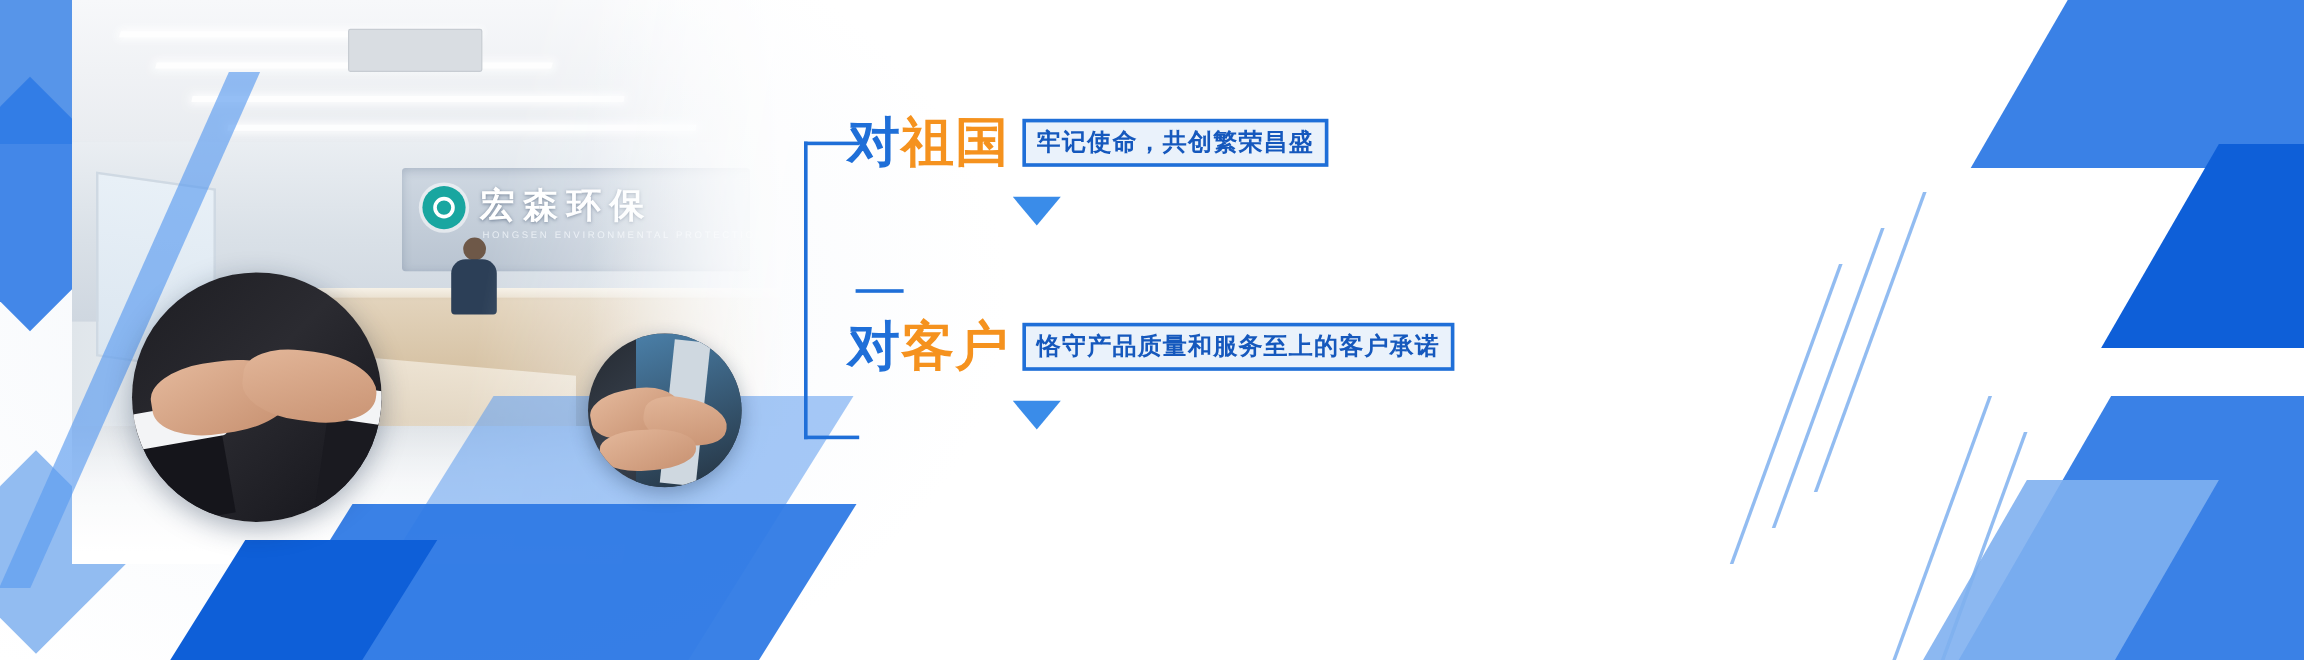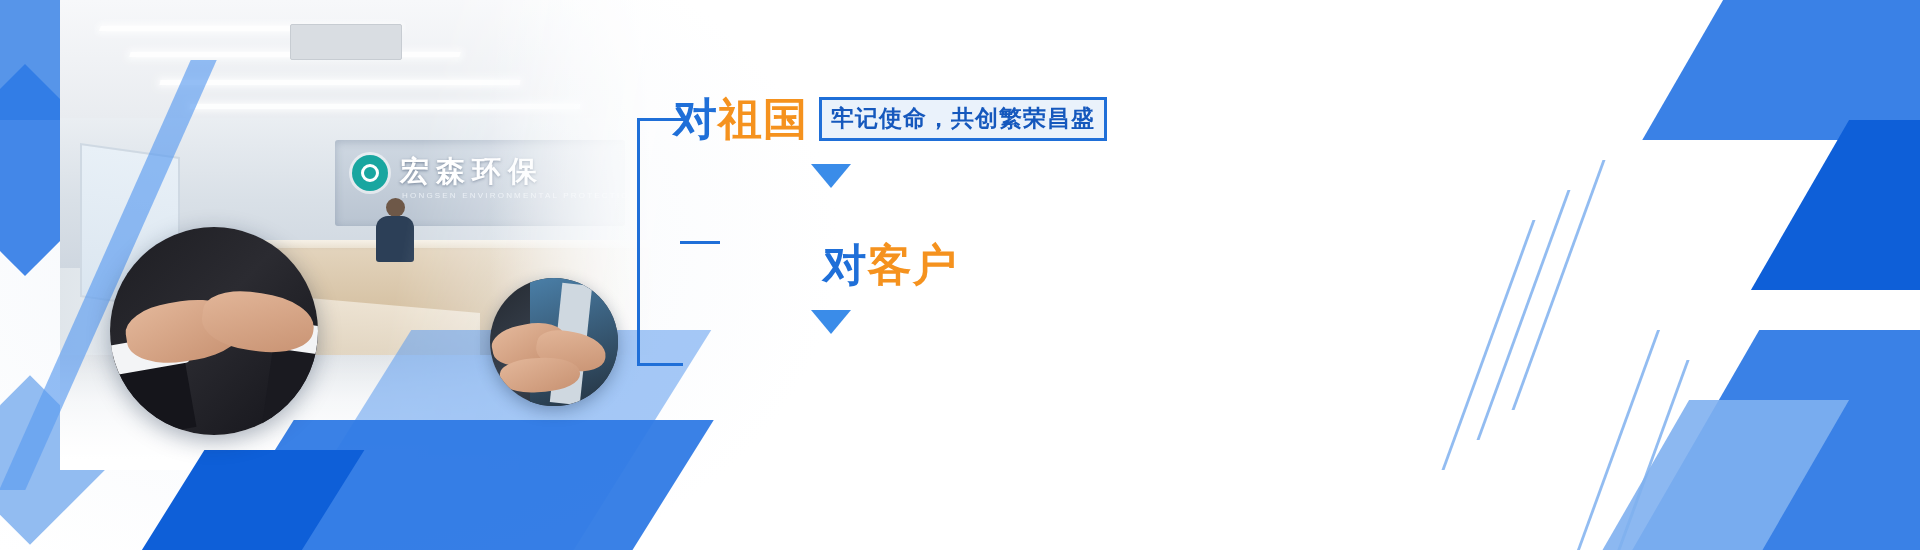--- a/index.html
+++ b/index.html
@@ -235,21 +235,21 @@
     transform:skewX(-20deg);
   }
   .dl1{ right:360px; top:160px;  height:250px; }
   .dl2{ right:395px; top:190px;  height:250px; }
   .dl3{ right:430px; top:220px;  height:250px; }
   .dl4{ right:300px; top:330px;  height:220px; }
   .dl5{ right:265px; top:360px;  height:190px; }
 
   
   .content{
-    position:absolute; left:637px; top:78px; width:700px; height:320px;
+    position:absolute; left:670px; top:78px; width:700px; height:320px;
   }
 
   
   .bracket{
     position:absolute; left:0; top:40px; width:46px; height:248px;
     border-left:3px solid #1f6fd8;
     border-top:3px solid #1f6fd8;
     border-bottom:3px solid #1f6fd8;
     box-sizing:border-box;
   }
@@ -259,37 +259,37 @@
   }
 
   .rows{ position:absolute; left:36px; top:0; }
   .row{
     display:flex; align-items:center;
     height:62px;
     margin-bottom:0;
   }
   .row + .arrow { }
   .row-1{ margin-top:10px; }
-  .row-2{ margin-top:46px;justify-content:center; }
+  .row-2{ margin-top:70px; }
   .row-3{ margin-top:46px; }
 
   .lead{
     font-size:44px; font-weight:700; line-height:1;
     letter-spacing:1px; white-space:nowrap;
     font-family:"DejaVu Sans","Liberation Sans",sans-serif;
   }
   .lead .c-blue{ color:#1f6fd8; }
   .lead .c-orange{ color:#f5921e; }
 
   .tagbox{
     margin-left:11px;
     border:3px solid #1f6fd8;
     background:#eaf2fb;
     color:#1558bd;
-    font-size:23px; font-weight:700;
+    font-size:20px; font-weight:700;
     letter-spacing:1px;
     padding:6px 9px 7px 9px;
     line-height:1.06;
     white-space:nowrap;
     font-family:"DejaVu Sans","Liberation Sans",sans-serif;
   }
 
   .arrow{
     width:0;height:0;
     margin-left:138px;
@@ -386,20 +386,21 @@
         </div>
         <div class="tagbox">牢记使命，共创繁荣昌盛</div>
       </div>
 
       <div class="arrow arrow-1"></div>
 
       <div class="row row-2">
         <div class="lead">
           <span class="c-blue">对</span><span class="c-orange">客户</span>
         </div>
+        <div class="tagbox">恪守产品质量和服务至上的客户承诺</div>
       </div>
 
       <div class="arrow arrow-2"></div>
 
       <div class="row row-3">
       </div>
 
     </div>
   </div>
 

